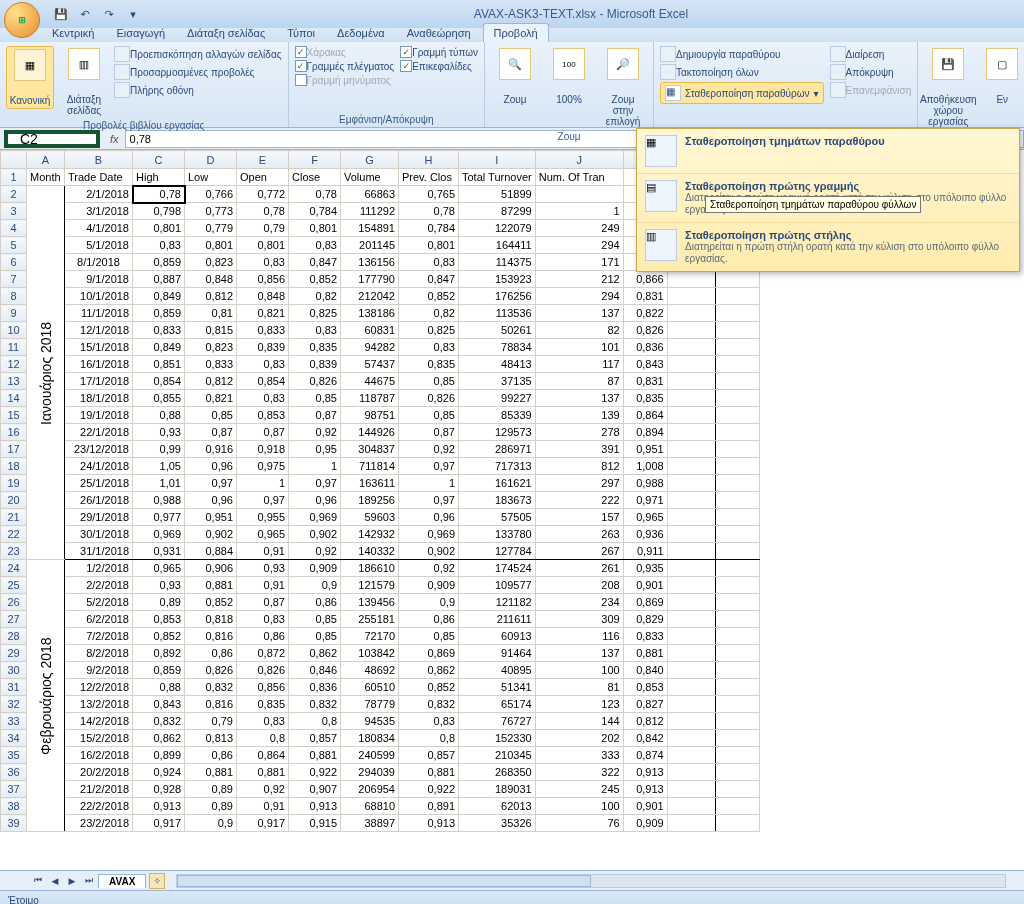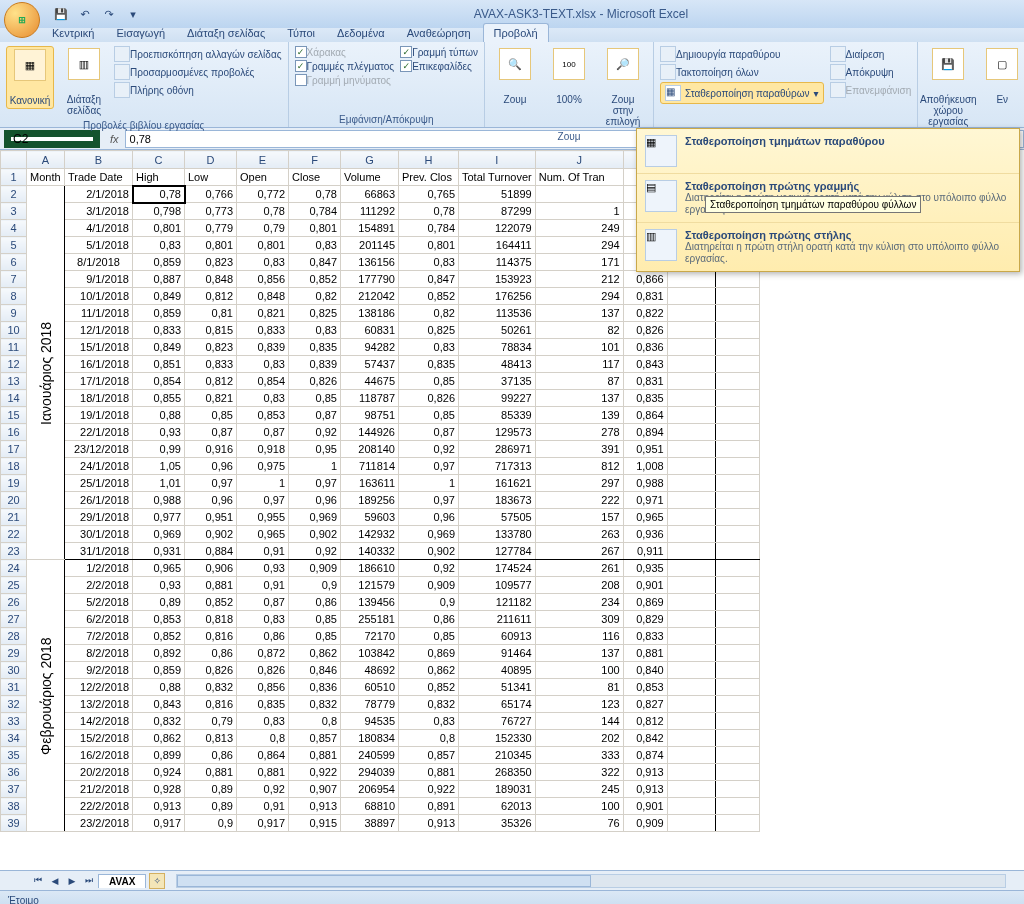--- a/index.html
+++ b/index.html
@@ -41,21 +41,21 @@
   .dropdown{ position:absolute; top:86px; left:636px; width:384px; background:linear-gradient(#fff7d4,#ffecae); border:1px solid #c9a84a; box-shadow:2px 2px 6px rgba(0,0,0,.3); z-index:100;}
   .dd-item{ display:flex; gap:8px; padding:6px 8px; border-bottom:1px solid #f0dca0;}
   .dd-item:last-child{border-bottom:none;}
   .dd-item .ddico{ width:32px; height:32px; background:#eef4fb; border:1px solid #b8cde4; flex-shrink:0;}
   .dd-item .ddtext b{ font-size:11px; color:#2b4a7a;}
   .dd-item .ddtext div{ font-size:10px; color:#5a6a7a; line-height:12px;}
   .tooltip{ position:absolute; top:22px; left:68px; background:#ffffe1; border:1px solid #767676; padding:2px 4px; font-size:10px; white-space:nowrap; z-index:2;}
   
   
   .fbar-row{ height:22px; background:#e6eef7; display:flex; align-items:center; border-bottom:1px solid #9ab6d8;}
-  .namebox{ width:96px; height:18px; background:#fff; border:7px solid #14532d; margin:0 4px; padding:0 2px; font-size:12px; display:flex; align-items:center;}
+  .namebox{ width:96px; height:18px; background:#fff; border:4px solid #14532d; margin:0 4px; padding:0 12px; font-size:14px; display:flex; align-items:center;}
   .fx{ padding:0 6px; font-style:italic; color:#555;}
   .fbar{ flex:1; height:18px; background:#fff; border:1px solid #9ab6d8; padding:0 4px; display:flex; align-items:center;}
   
   
   .grid-wrap{ background:#fff; height:720px; overflow:hidden; position:relative;}
   table{ border-collapse:collapse; table-layout:fixed;}
   th,td{ border:1px solid #d4d0c8; height:17px; font-size:11px; padding:0 3px; overflow:hidden; white-space:nowrap;}
   th{ background:linear-gradient(#f6f9fc,#e4ecf5); color:#2b4a7a; font-weight:normal; text-align:center;}
   th.colhdr{ height:18px;}
   th.rowhdr{ width:26px; text-align:center;}
@@ -512,21 +512,21 @@
           <td class="col-L"></td>
           <td class="col-Q"></td>
         </tr>
         <tr class="">
           <th class="rowhdr ">17</th>
           <td class="col-B" style="text-align:right">23/12/2018</td>
           <td class="col-C ">0,99</td>
           <td class="col-D">0,916</td>
           <td class="col-E">0,918</td>
           <td class="col-F">0,95</td>
-          <td class="col-G">208140</td>
+          <td class="col-G">304837</td>
           <td class="col-H">0,92</td>
           <td class="col-I">286971</td>
           <td class="col-J">391</td>
           <td class="col-K">0,951</td>
           <td class="col-L"></td>
           <td class="col-Q"></td>
         </tr>
         <tr class="">
           <th class="rowhdr ">18</th>
           <td class="col-B" style="text-align:right">24/1/2018</td>

